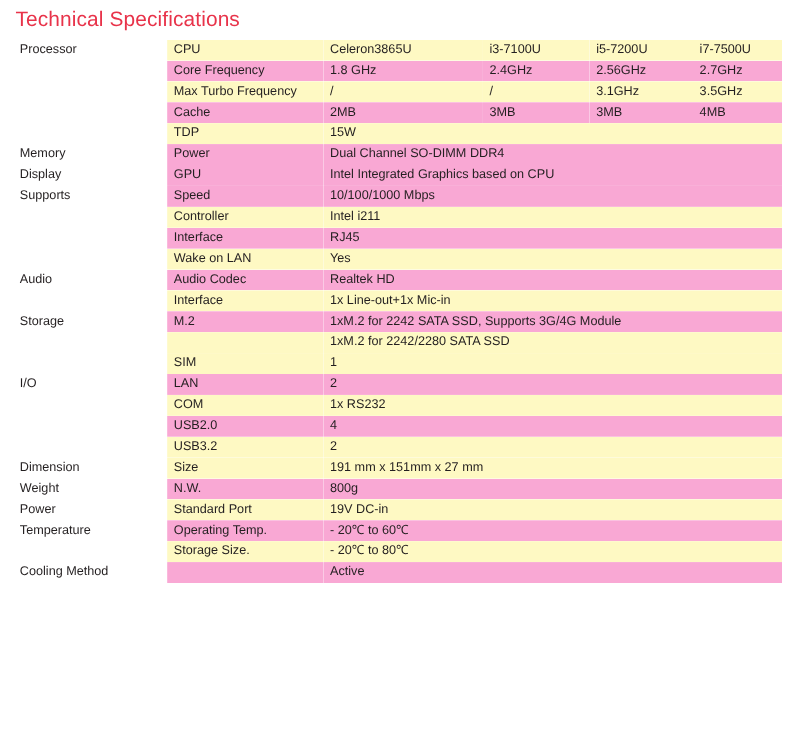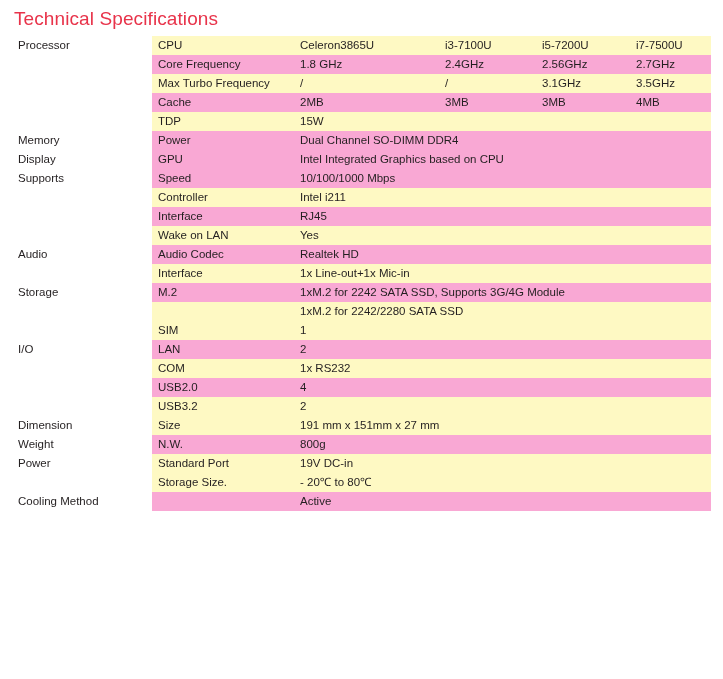--- a/index.html
+++ b/index.html
@@ -205,20 +205,25 @@
         <tr class="shade">
           <td class="cat">Weight</td>
           <td class="">N.W.</td>
           <td colspan="4" class="">800g</td>
         </tr>
         <tr class="plain">
           <td class="cat">Power</td>
           <td class="">Standard Port</td>
           <td colspan="4" class="">19V DC-in</td>
         </tr>
+        <tr class="shade">
+          <td class="cat">Temperature</td>
+          <td class="">Operating Temp.</td>
+          <td colspan="4" class="">- 20℃ to 60℃</td>
+        </tr>
         <tr class="plain">
           <td class="cat"></td>
           <td class="">Storage Size.</td>
           <td colspan="4" class="">- 20℃ to 80℃</td>
         </tr>
         <tr class="shade">
           <td class="cat">Cooling Method</td>
           <td class=""></td>
           <td colspan="4" class="">Active</td>
         </tr>

